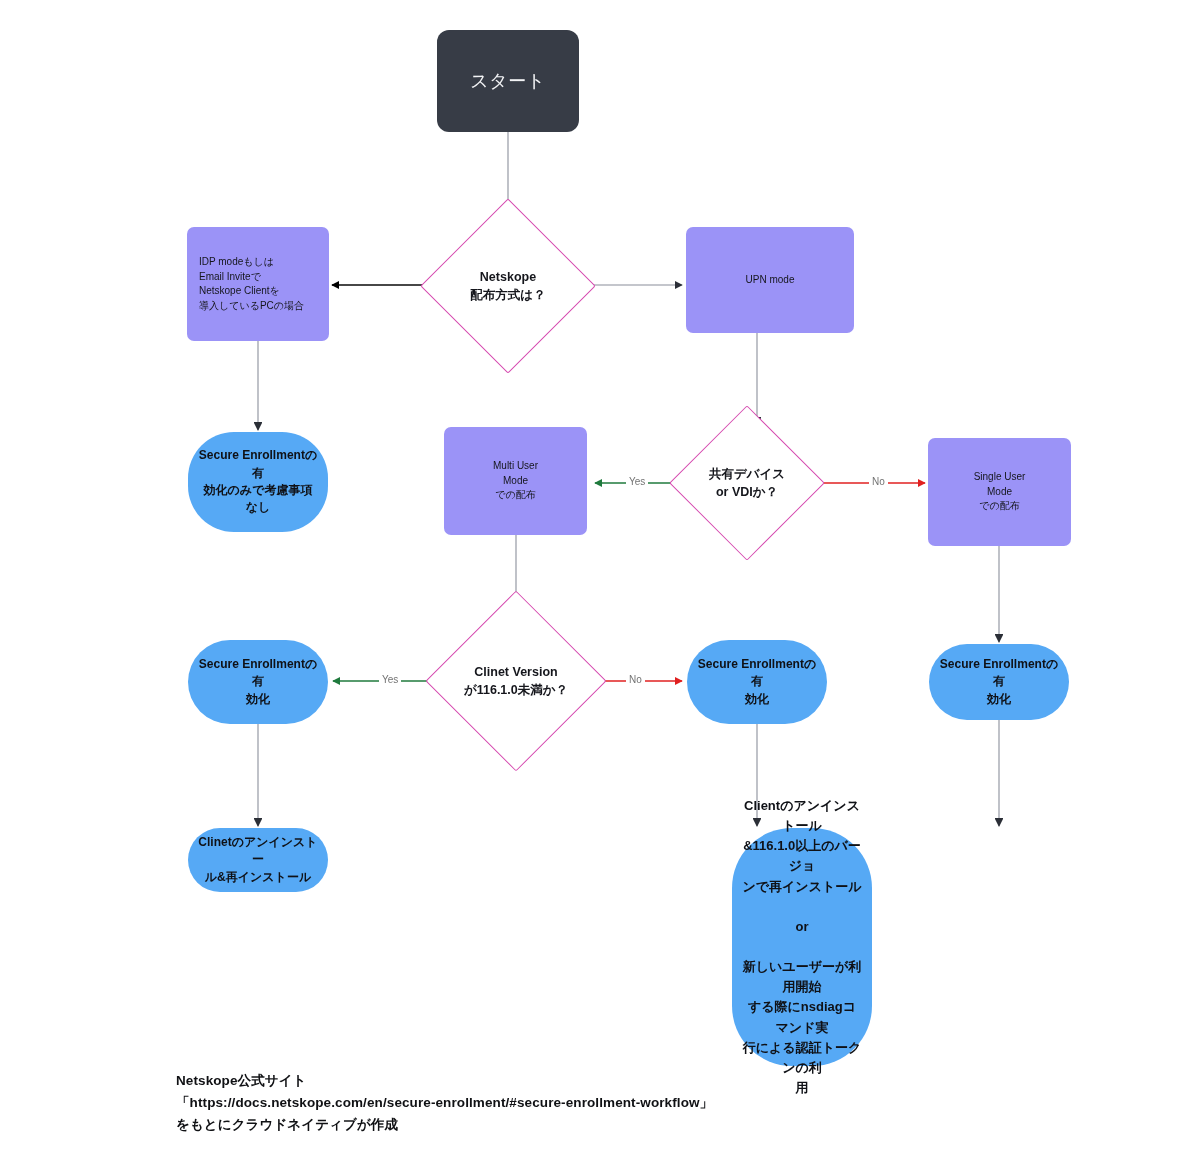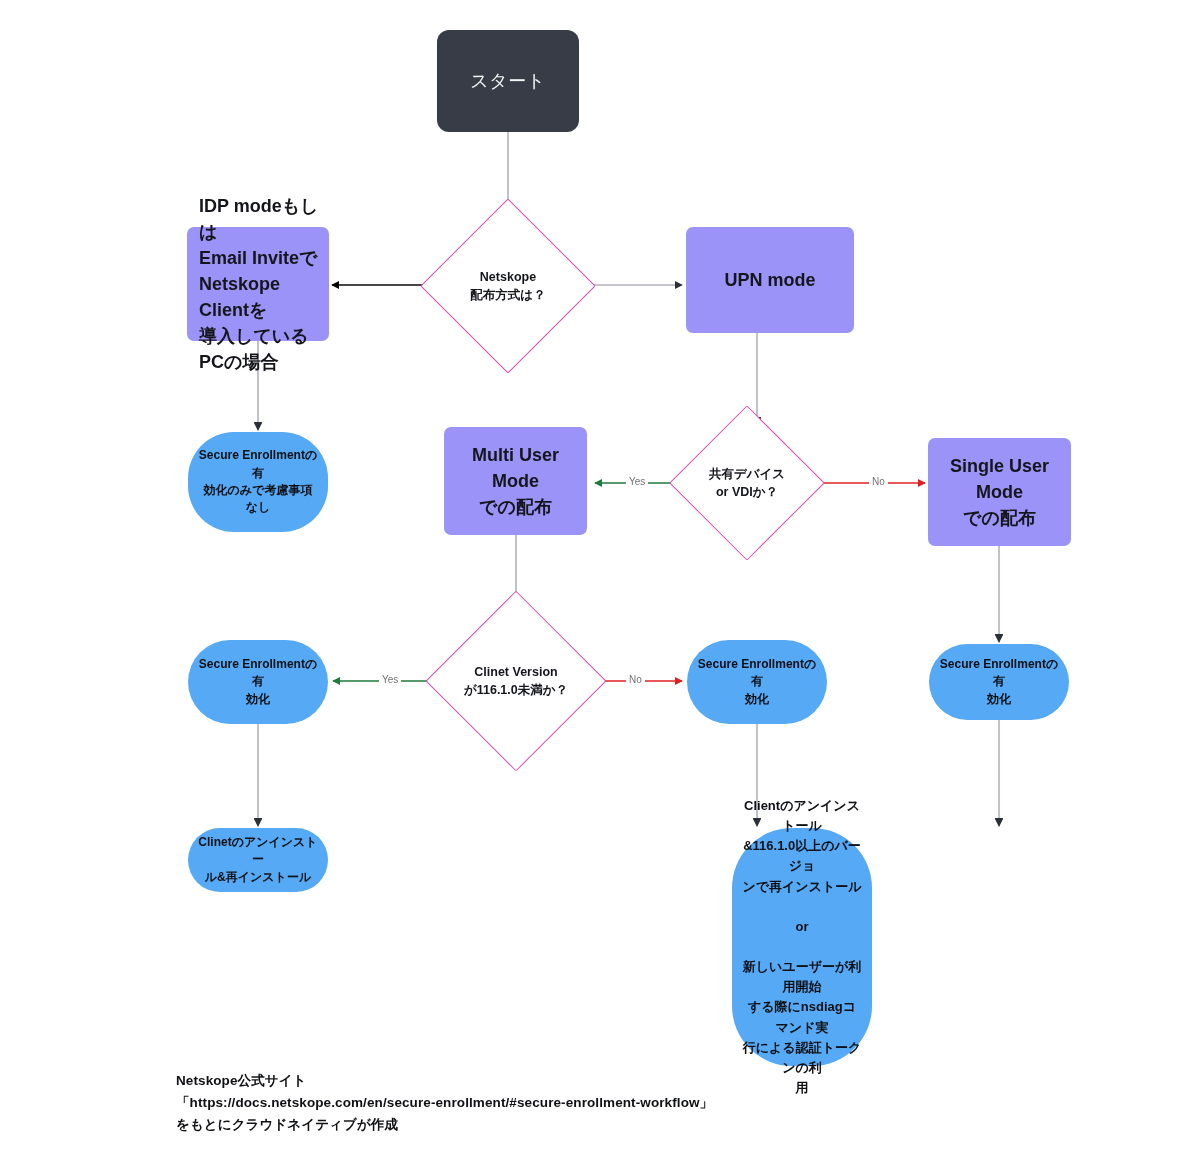--- a/index.html
+++ b/index.html
@@ -41,22 +41,22 @@
     background: #373c46;
     color: #f3f4f6;
     border-radius: 12px;
     font-size: 18px;
     font-weight: 500;
     letter-spacing: .5px;
   }
   .node-purple {
     background: #9b93f7;
     border-radius: 7px;
-    font-size: 18px;
-    font-weight: 700;
+    font-size: 10px;
+    font-weight: 400;
     color: #15161c;
   }
   .node-purple.left-align {
     justify-content: flex-start;
     text-align: left;
     padding-left: 12px;
   }
   .node-blue {
     background: #56a9f5;
     border-radius: 46px;

